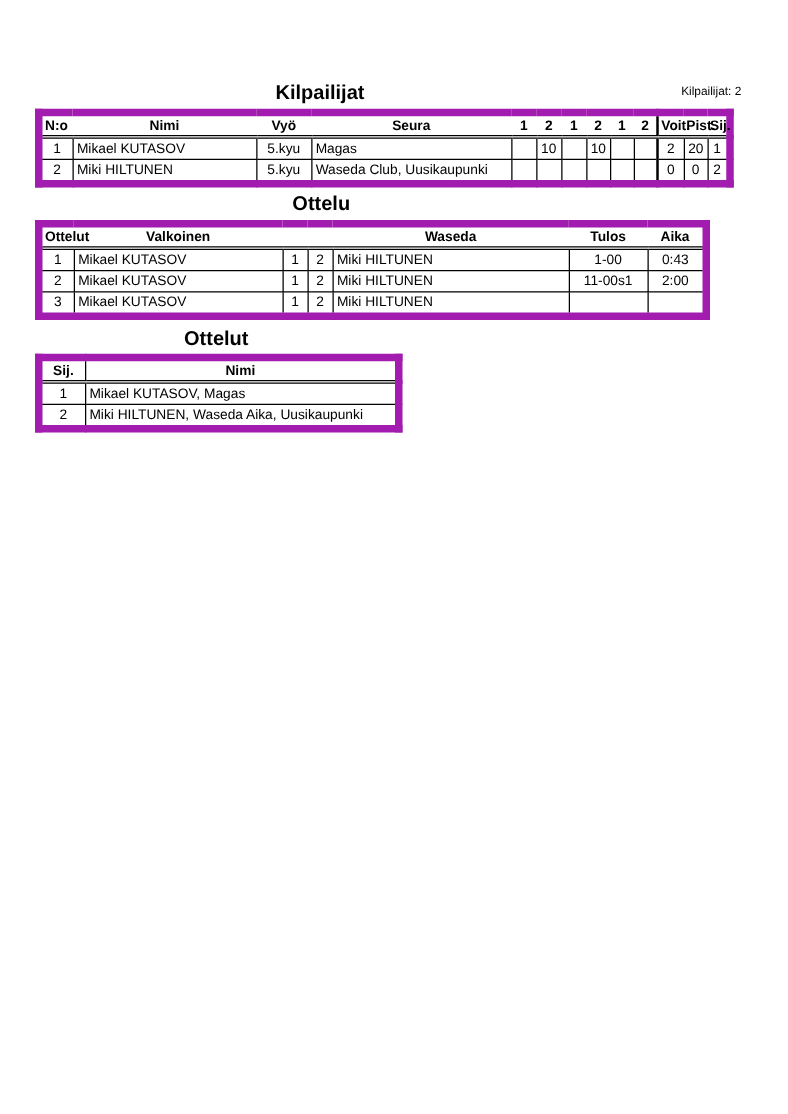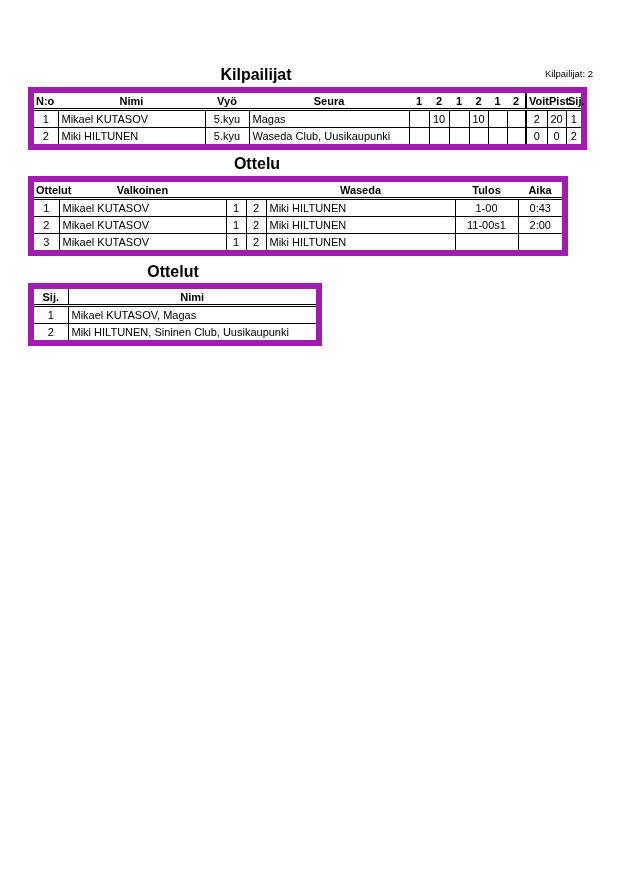--- a/index.html
+++ b/index.html
@@ -221,18 +221,18 @@
         <th>Nimi</th>
       </tr>
     </thead>
     <tbody>
       <tr>
         <td>1</td>
         <td class="ta-left">Mikael KUTASOV, Magas</td>
       </tr>
       <tr>
         <td>2</td>
-        <td class="ta-left">Miki HILTUNEN, Sininen Club, Uusikaupunki</td>
+        <td class="ta-left">Miki HILTUNEN, Waseda Aika, Uusikaupunki</td>
       </tr>
     </tbody>
   </table>
 
 </div>
 
 </body></html>

